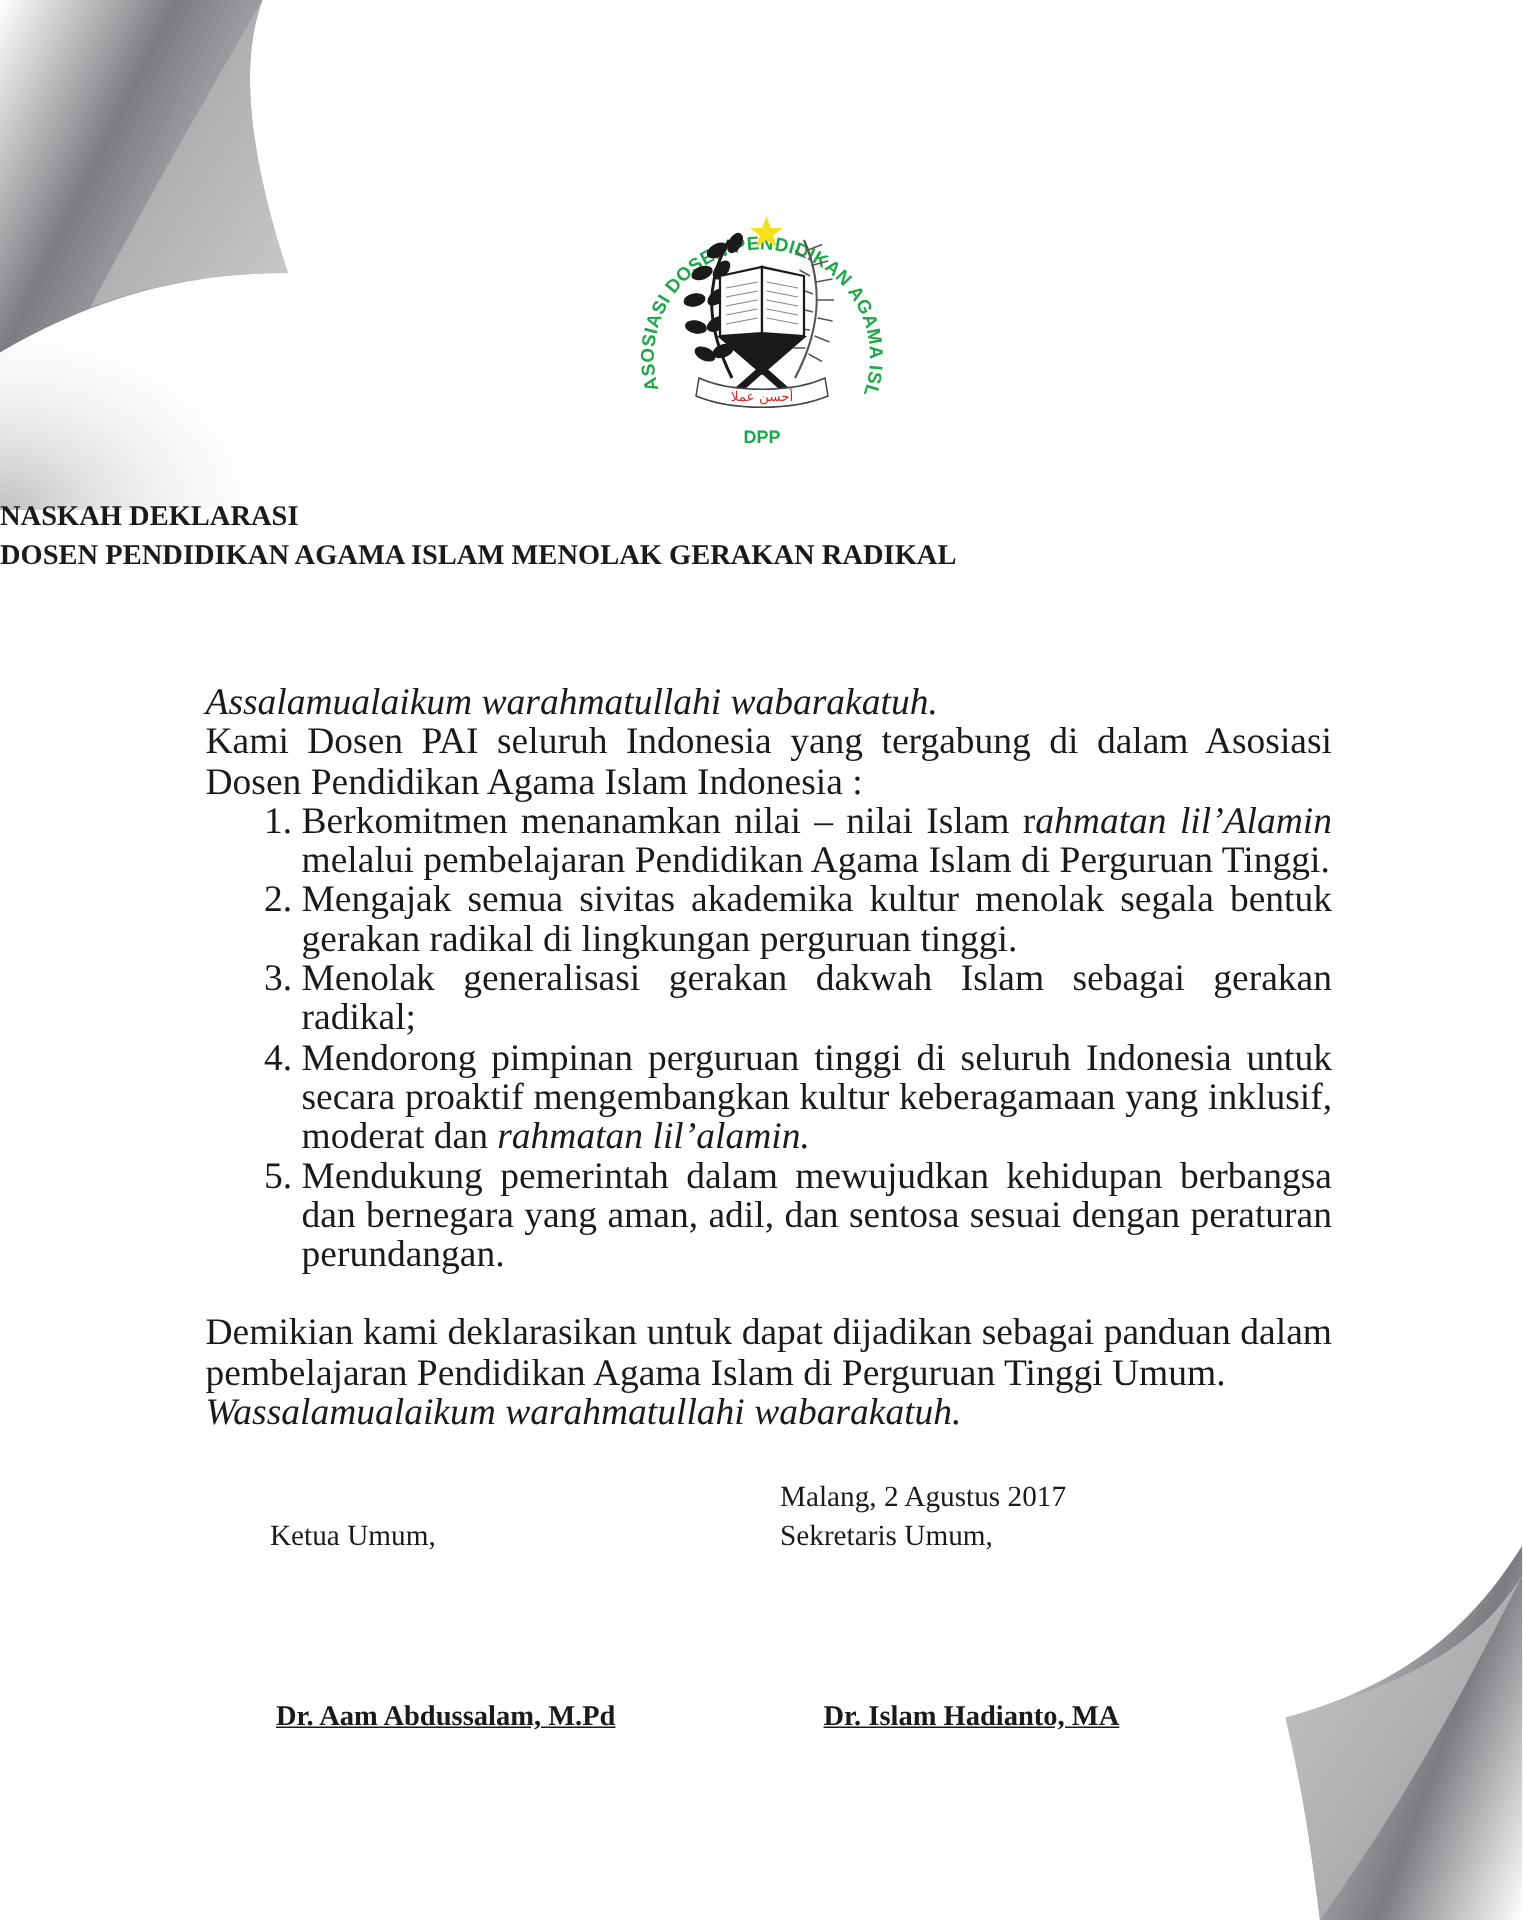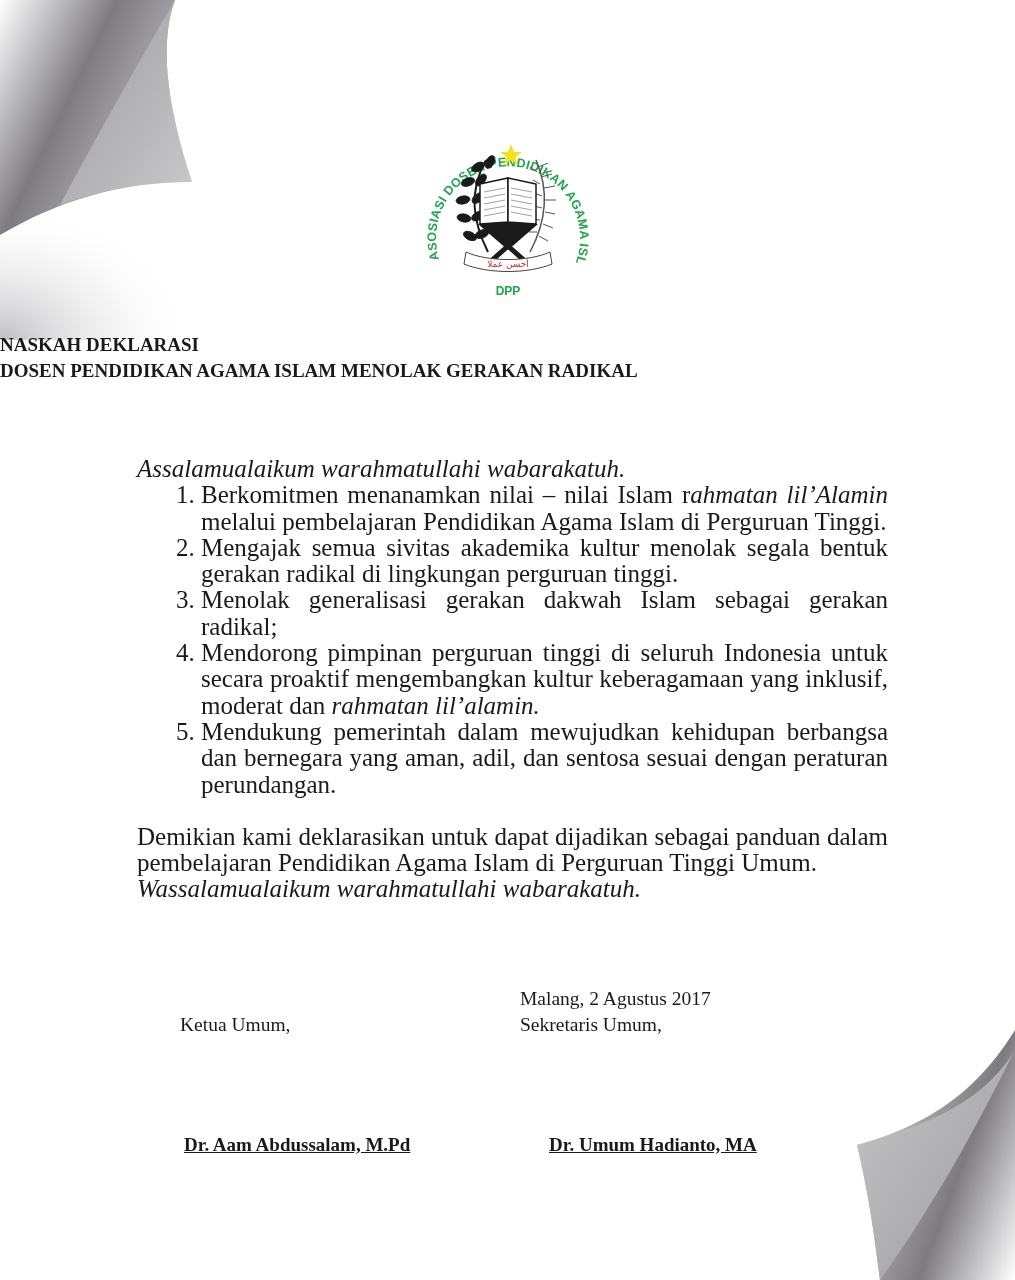--- a/index.html
+++ b/index.html
@@ -100,33 +100,34 @@
   <text x="90" y="183" text-anchor="middle" font-family="'Liberation Sans', sans-serif" font-weight="bold" font-size="12" fill="#1fa84a">DPP</text>
 </svg>
 
 <div class="title">
   <div>NASKAH DEKLARASI</div>
   <div>DOSEN PENDIDIKAN AGAMA ISLAM MENOLAK GERAKAN RADIKAL</div>
 </div>
 
 <div class="body">
   <p class="it">Assalamualaikum warahmatullahi wabarakatuh.</p>
+  <p>Kami Dosen PAI seluruh Indonesia yang tergabung di dalam Asosiasi Dosen Pendidikan Agama Islam Indonesia :</p>
   <ol>
     <li><span>Berkomitmen menanamkan nilai – nilai Islam r</span><span class="it">ahmatan lil’Alamin</span><span> melalui pembelajaran Pendidikan Agama Islam di Perguruan Tinggi.</span></li>
     <li><span>Mengajak semua sivitas akademika kultur menolak segala bentuk gerakan radikal di lingkungan perguruan tinggi.</span></li>
     <li><span>Menolak generalisasi gerakan dakwah Islam  sebagai gerakan radikal;</span></li>
     <li><span>Mendorong pimpinan perguruan tinggi di seluruh Indonesia untuk secara proaktif mengembangkan kultur keberagamaan yang inklusif, moderat dan  </span><span class="it">rahmatan lil’alamin.</span></li>
     <li><span>Mendukung pemerintah dalam mewujudkan kehidupan berbangsa dan bernegara yang aman, adil, dan sentosa sesuai dengan peraturan perundangan.</span></li>
   </ol>
   <div class="gap"></div>
   <p>Demikian kami deklarasikan untuk dapat dijadikan sebagai panduan dalam pembelajaran Pendidikan Agama Islam di Perguruan Tinggi Umum.</p>
   <p class="it">Wassalamualaikum warahmatullahi wabarakatuh.</p>
 </div>
 
 <div class="sig sig-left">
   <div>Ketua Umum,</div>
 </div>
 <div class="sig sig-right">
   <div>Malang, 2 Agustus 2017</div>
   <div>Sekretaris Umum,</div>
 </div>
 <div class="signame signame-left">Dr. Aam Abdussalam, M.Pd</div>
-<div class="signame signame-right">Dr.  Umum Hadianto, MA</div>
+<div class="signame signame-right">Dr.  Islam Hadianto, MA</div>
 
 </body></html>

